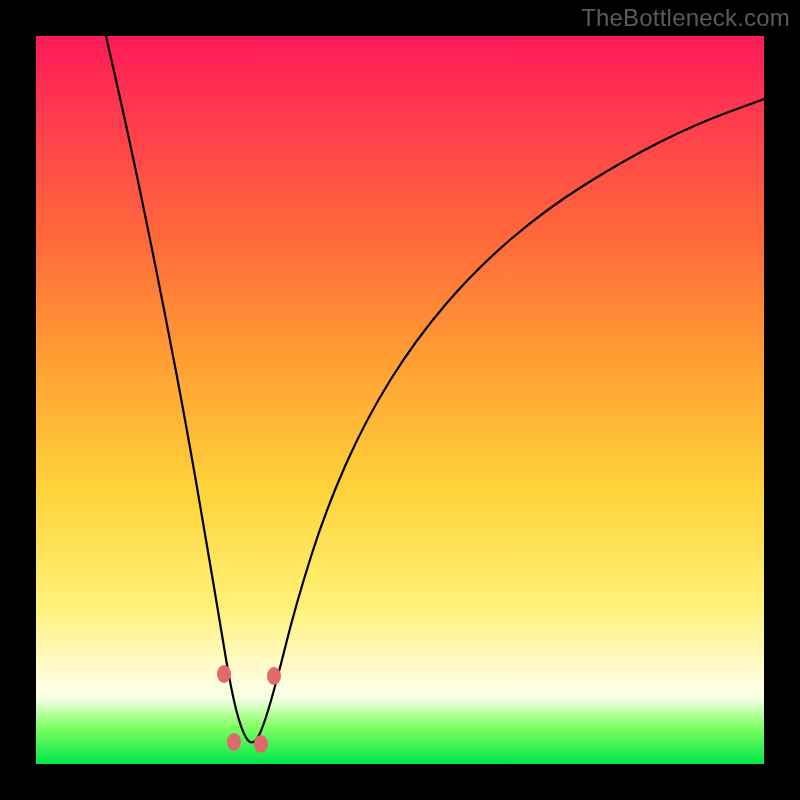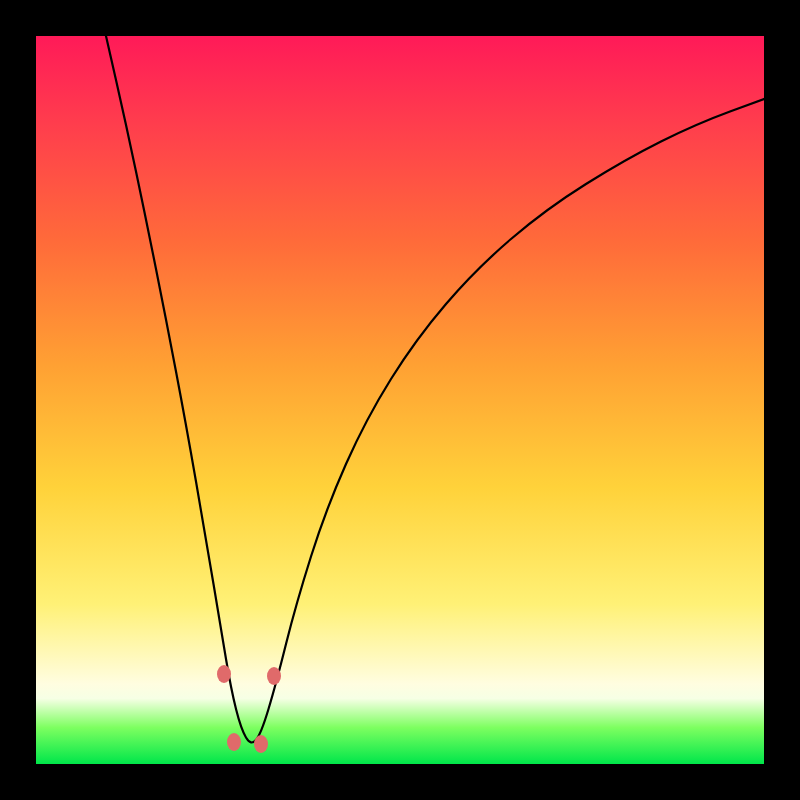--- a/index.html
+++ b/index.html
@@ -74,13 +74,14 @@
     <svg class="overlay" viewBox="0 0 728 728" preserveAspectRatio="none">
       <path id="curve-path" class="curve" d="M 70 0 Q 70 0 80 44 Q 90 88 100 135.5 Q 110 183 120 233 Q 130 283 140 335.5 Q 150 388 160 445.5 Q 170 503 177.5 548 Q 185 593 190 623 Q 195 653 200 673 Q 205 693 210 701.5 Q 215 710 220 704 Q 225 698 232.5 673 Q 240 648 250 608 Q 260 568 275 520.5 Q 290 473 310 428 Q 330 383 355 343 Q 380 303 410 268 Q 440 233 475 203 Q 510 173 550 148 Q 590 123 625 105.5 Q 660 88 694 75.5 T 728 63"></path>
       <g id="markers-group">
           <rect x="181" y="629" width="14" height="18" rx="7" ry="9" class="marker" fill="#e06a6a"></rect>
           <rect x="191" y="697" width="14" height="18" rx="7" ry="9" class="marker" fill="#e06a6a"></rect>
           <rect x="218" y="699" width="14" height="18" rx="7" ry="9" class="marker" fill="#e06a6a"></rect>
           <rect x="231" y="631" width="14" height="18" rx="7" ry="9" class="marker" fill="#e06a6a"></rect>
         </g>
     </svg>
   </div>
+  <div class="watermark">TheBottleneck.com</div>
 </div>
 
 </body></html>

